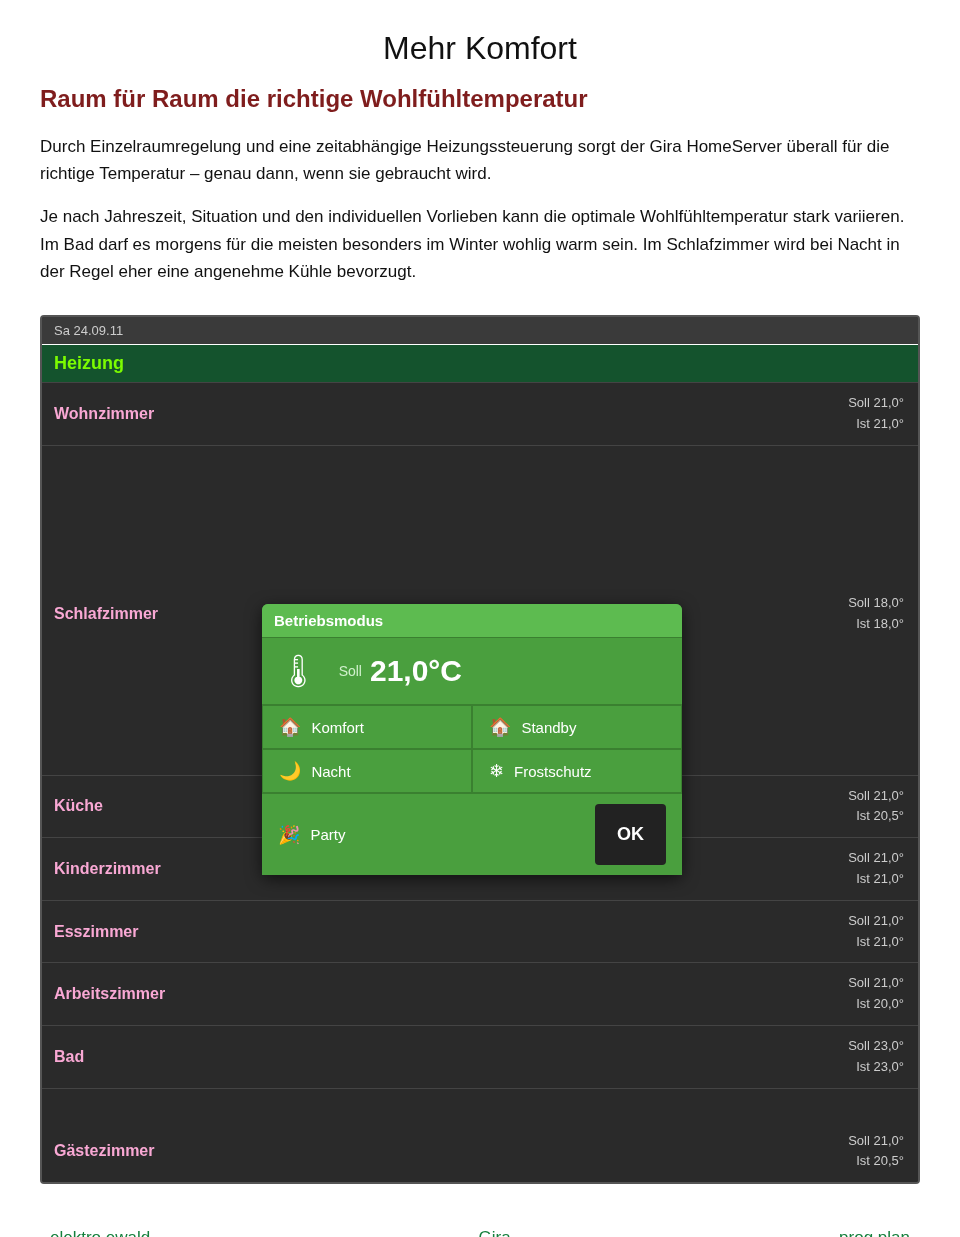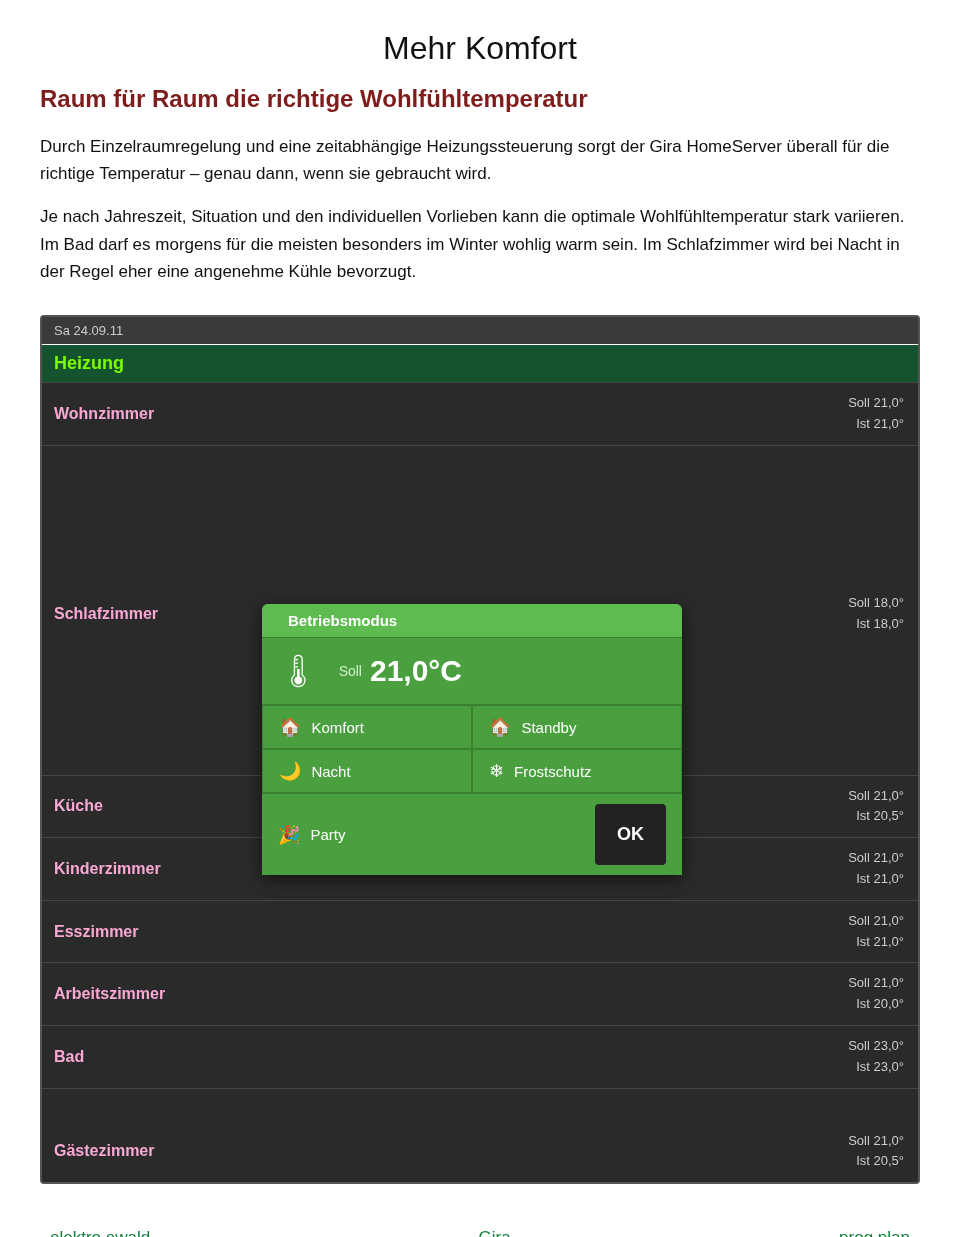--- a/index.html
+++ b/index.html
@@ -116,21 +116,21 @@
       z-index: 10;
       padding: 0;
       box-shadow: 0 4px 16px rgba(0,0,0,0.6);
     }
 
     .bm-header {
       background: #5dbb50;
       color: #fff;
       font-size: 15px;
       font-weight: 700;
-      padding: 8px 26px;
+      padding: 8px 12px;
       border-radius: 6px 6px 0 0;
       border-bottom: 1px solid #3a8030;
     }
 
     .bm-temp-row {
       display: flex;
       align-items: center;
       padding: 14px 16px;
       background: #4a9f3e;
       border-bottom: 1px solid #3a8030;

